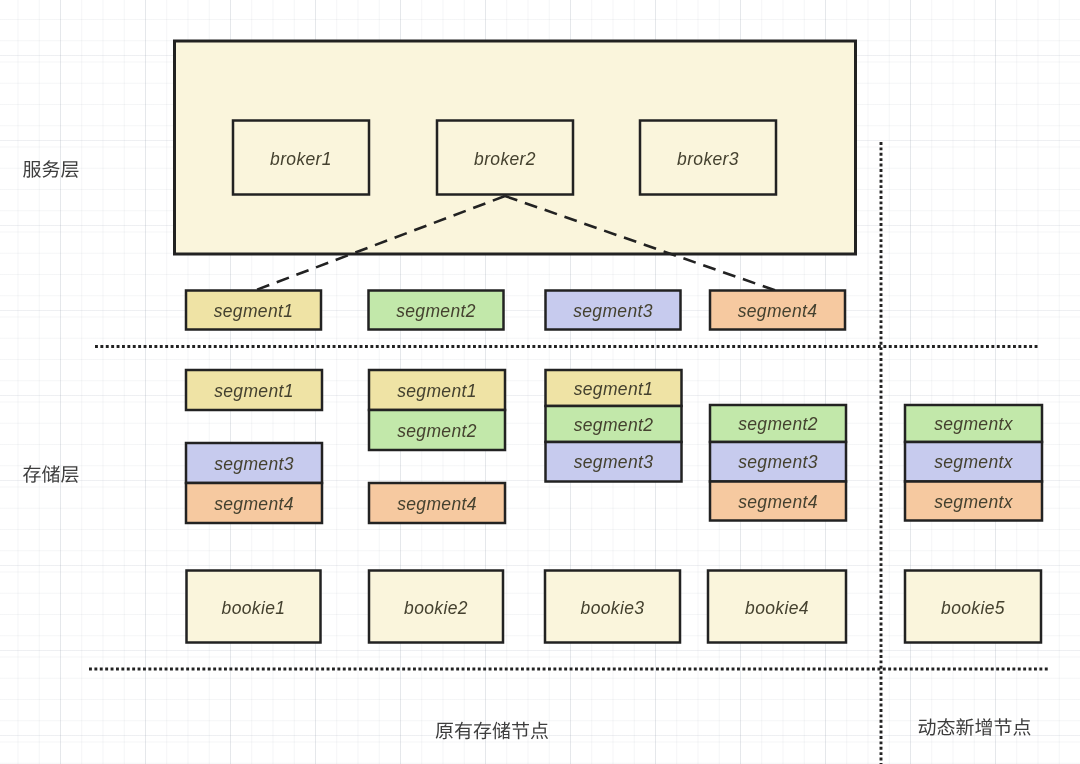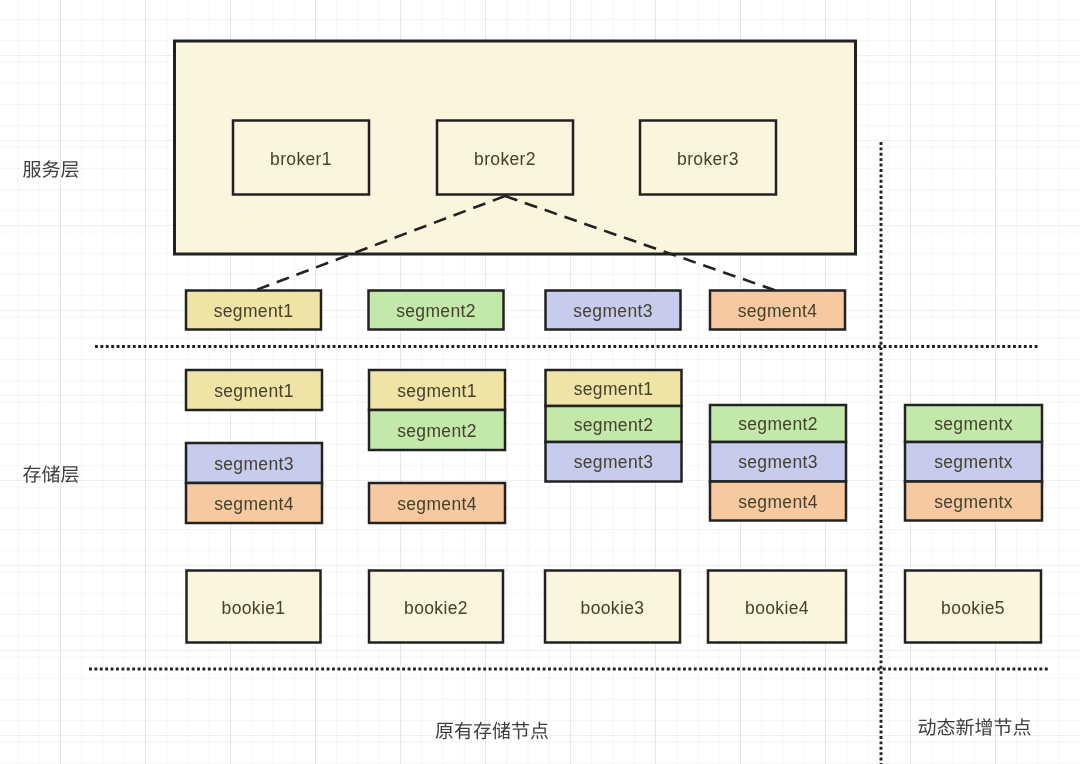--- a/index.html
+++ b/index.html
@@ -1,21 +1,21 @@
 <!DOCTYPE html>
 <html><head><meta charset="utf-8"><style>
 html,body{margin:0;padding:0;background:#ffffff;}
 #page{position:relative;width:1080px;height:764px;overflow:hidden;background-color:#ffffff;
 background-image:
  linear-gradient(to right, rgba(150,160,175,0.16) 1px, transparent 1px),
  linear-gradient(to bottom, rgba(150,160,175,0.16) 1px, transparent 1px),
  linear-gradient(to right, rgba(150,160,175,0.10) 1px, transparent 1px),
  linear-gradient(to bottom, rgba(150,160,175,0.10) 1px, transparent 1px);
 background-size:85px 85px,85px 85px,21.25px 21.25px,21.25px 21.25px;
-background-position:60px 55px,60px 55px,17.5px 19px,17.5px 19px;}
+background-position:60px 55px,60px 55px,17.5px 19px,17.5px 19px;font-style:italic;}
 svg text{font-family:"Liberation Sans",sans-serif;}
 </style></head><body>
 <div id="page">
 <svg width="1080" height="764" viewBox="0 0 1080 764" style="position:absolute;left:0;top:0">
 <rect x="174.5" y="41" width="681" height="213" fill="#faf5dc" stroke="#222222" stroke-width="3"></rect>
 <rect x="233" y="120.5" width="136" height="74" fill="#faf5dc" stroke="#222222" stroke-width="2.5"></rect>
 <text x="301" y="158.5" font-size="17.5" fill="#44412f" text-anchor="middle" dominant-baseline="central" letter-spacing="0.35">broker1</text>
 <rect x="437" y="120.5" width="136" height="74" fill="#faf5dc" stroke="#222222" stroke-width="2.5"></rect>
 <text x="505" y="158.5" font-size="17.5" fill="#44412f" text-anchor="middle" dominant-baseline="central" letter-spacing="0.35">broker2</text>
 <rect x="640" y="120.5" width="136" height="74" fill="#faf5dc" stroke="#222222" stroke-width="2.5"></rect>

